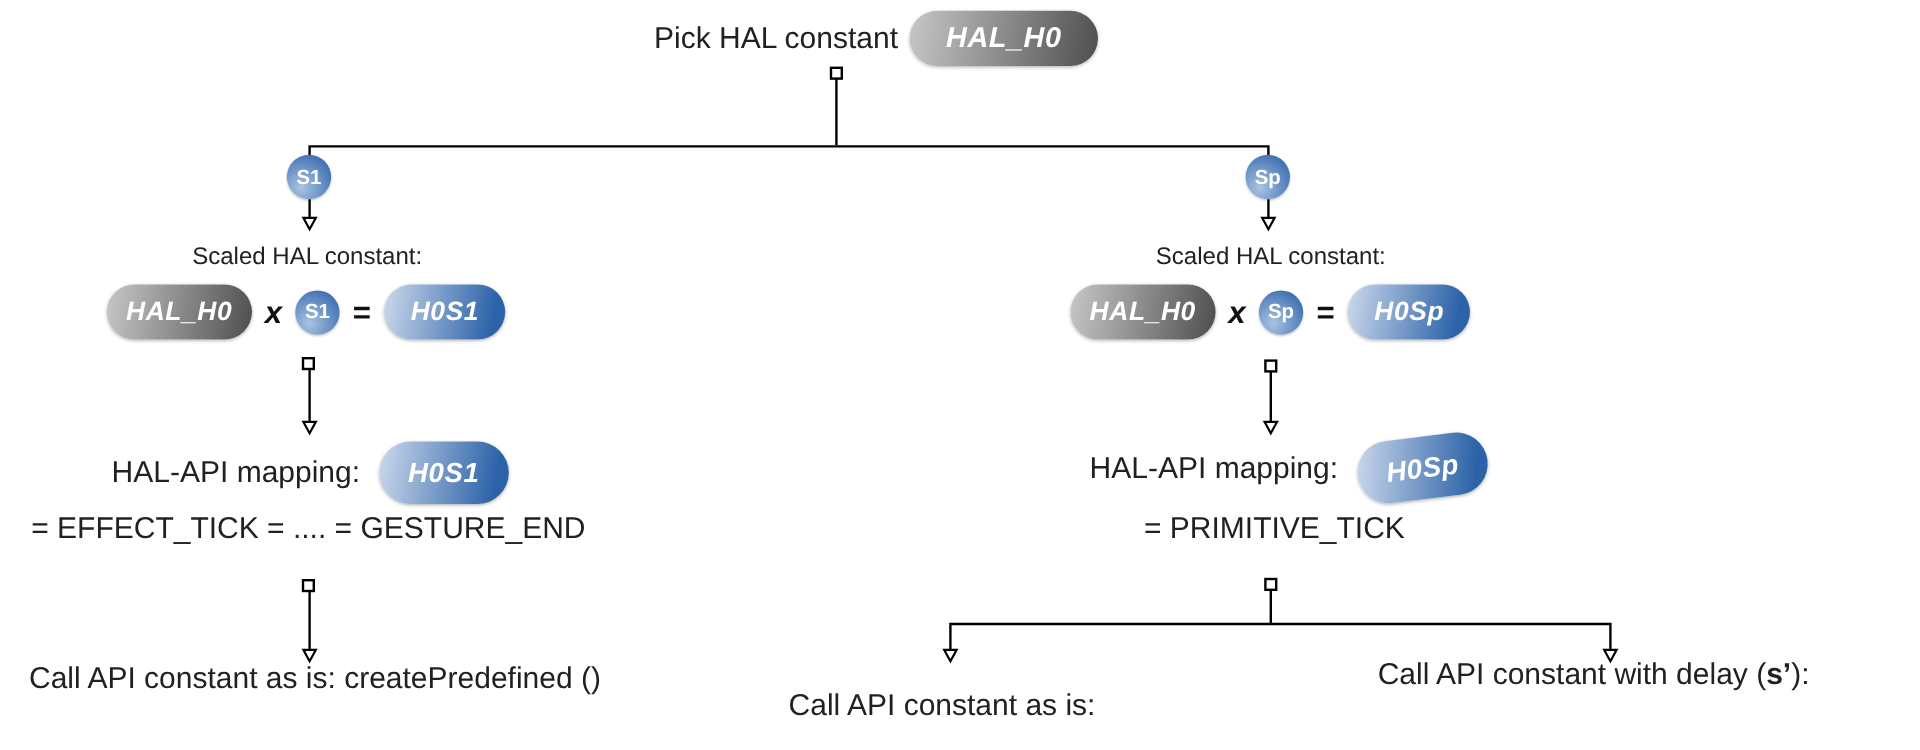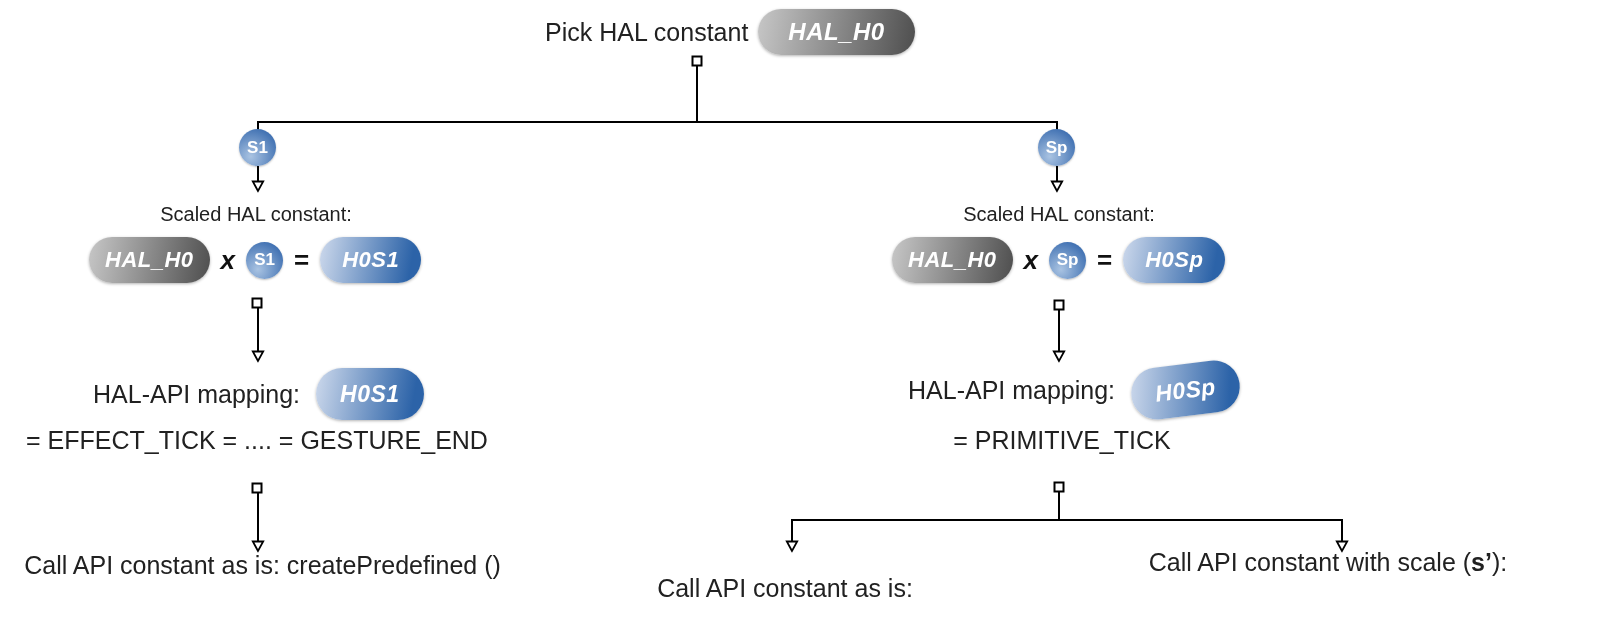--- a/index.html
+++ b/index.html
@@ -129,16 +129,16 @@
     <span class="pill blue map tilt">H0Sp</span>
   </div>
 
   <div class="eq" style="left:902px;top:426px;width:320px;">= PRIMITIVE_TICK</div>
 
   <div class="calltext" style="left:525px;top:571px;width:520px;">
     <div>Call API constant as is:</div>
   </div>
 
   <div class="calltext" style="left:1058px;top:545px;width:540px;">
-    <div><span>Call API constant with scale (</span><span class="b">s’</span><span>):</span></div>
+    <div><span>Call API constant with delay (</span><span class="b">s’</span><span>):</span></div>
   </div>
 
 </div>
 
 </body></html>

